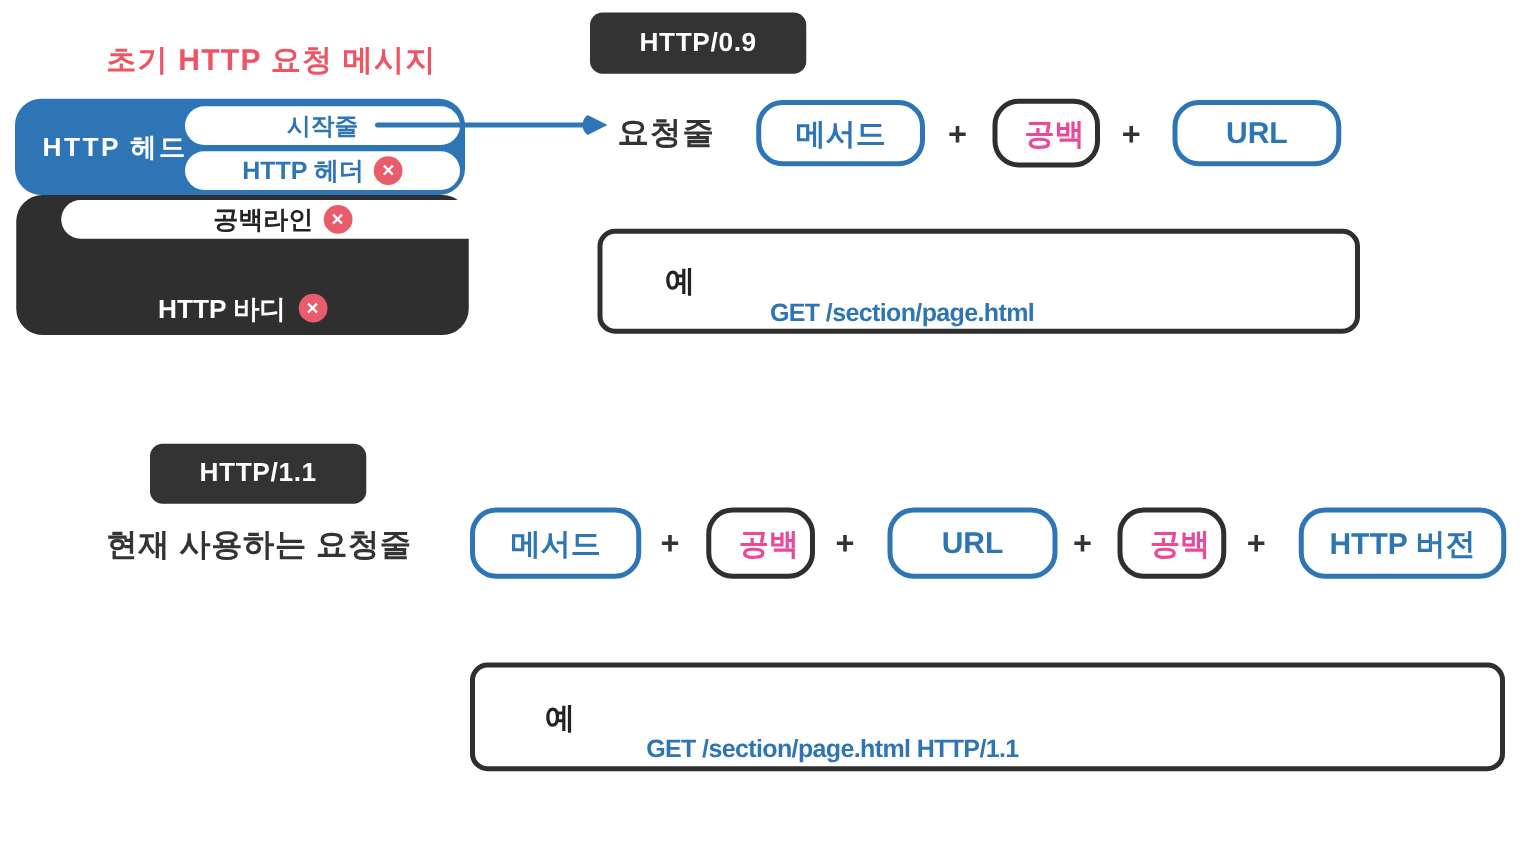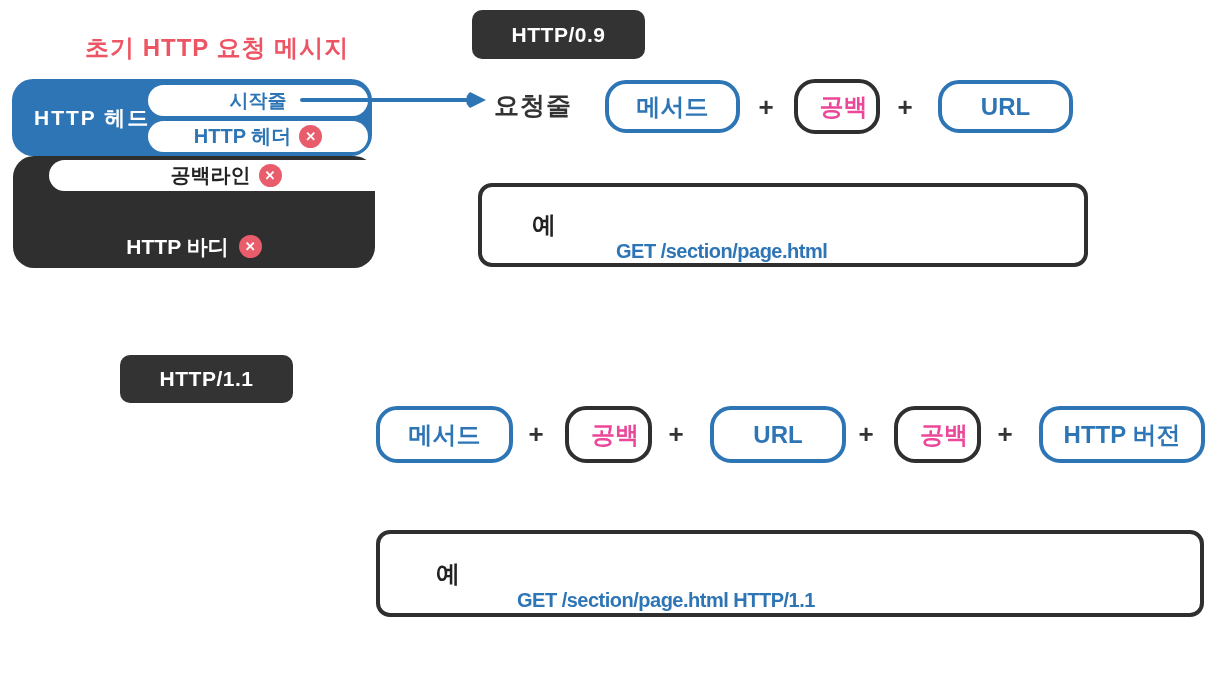--- a/index.html
+++ b/index.html
@@ -98,20 +98,21 @@
   <div class="part-box part-dark" style="left:794px; top:79px; width:86px; height:55px;">공백</div>
   <div class="plus" style="left:890px; top:94px;">+</div>
   <div class="part-box part-blue" style="left:938px; top:80px; width:135px; height:53px;">URL</div>
 
   <div class="example-box" style="left:478px; top:183px; width:610px; height:84px;">
     <span class="example-label" style="left:50px;">예</span>
     <span class="example-value" style="left:134px;">GET /section/page.html</span>
   </div>
 
   <div class="badge badge-http11">HTTP/1.1</div>
+  <div class="text-label label-current">현재 사용하는 요청줄</div>
 
   <div class="part-box part-blue" style="left:376px; top:406px; width:137px; height:57px;">메서드</div>
   <div class="plus" style="left:521px; top:421px;">+</div>
   <div class="part-box part-dark" style="left:565px; top:406px; width:87px; height:57px;">공백</div>
   <div class="plus" style="left:661px; top:421px;">+</div>
   <div class="part-box part-blue" style="left:710px; top:406px; width:136px; height:57px;">URL</div>
   <div class="plus" style="left:851px; top:421px;">+</div>
   <div class="part-box part-dark" style="left:894px; top:406px; width:87px; height:57px;">공백</div>
   <div class="plus" style="left:990px; top:421px;">+</div>
   <div class="part-box part-blue" style="left:1039px; top:406px; width:166px; height:57px;">HTTP 버전</div>

